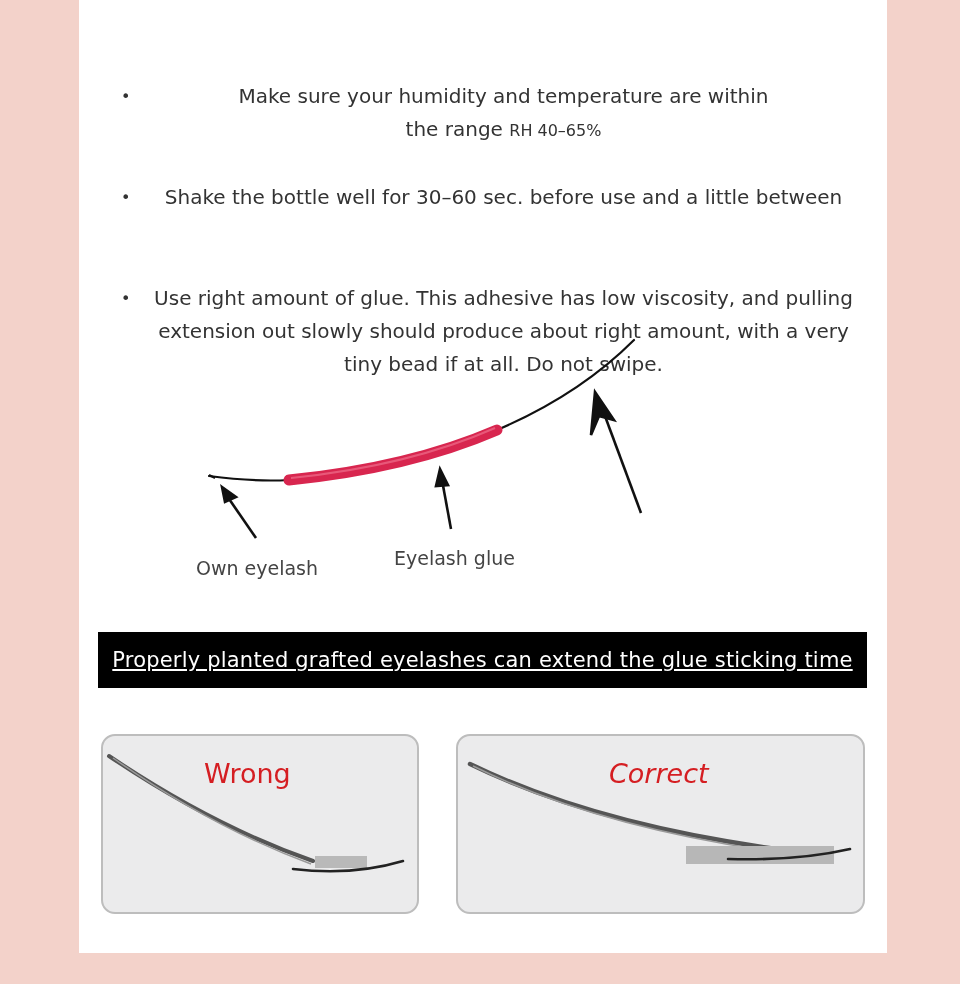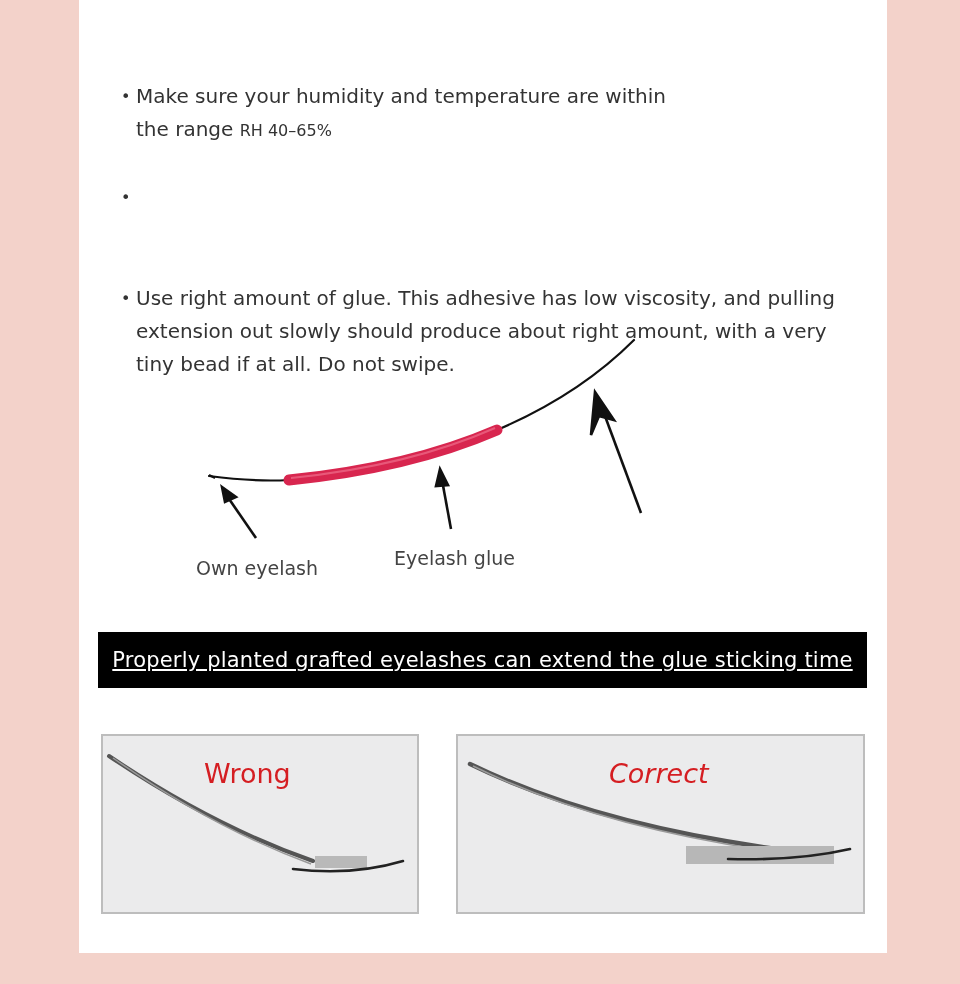--- a/index.html
+++ b/index.html
@@ -4,46 +4,46 @@
 <style>
   html, body { margin:0; padding:0; }
   body {
     width:960px; height:984px; background:#f3d2ca; position:relative; overflow:hidden;
     font-family:"DejaVu Sans", sans-serif; color:#2b2b2b;
   }
   .panel { position:absolute; left:79px; top:0; width:808px; height:953px; background:#ffffff; }
   .title { position:absolute; left:0; width:808px; top:10px; text-align:center; font-size:44px; font-weight:300; color:#2a2a2a; letter-spacing:0.5px; }
   .bullet { position:absolute; left:42px; width:750px; font-size:20px; line-height:33px; color:#333; }
   .bullet .dot { position:absolute; left:0; top:0; font-size:16px; }
-  .bullet .txt { display:block; padding-left:15px; }
+  .bullet .txt { display:block; padding-left:15px;text-align:center; }
   .rh { font-size:16px;margin-top:41px; }
   .lbl { position:absolute; font-size:19px; color:#444; white-space:nowrap; }
   .banner { position:absolute; left:19px; top:632px; width:769px; height:56px; background:#000; color:#fff; font-size:21px; display:flex; align-items:center; justify-content:center; letter-spacing:0.2px;text-decoration:underline; }
-  .box { position:absolute; top:734px; height:180px; background:#ebebec; border:2px solid #bdbdbd; box-sizing:border-box; border-radius:0; }
+  .box { position:absolute; top:734px; height:180px; background:#ebebec; border:2px solid #bdbdbd; box-sizing:border-box; border-radius:14px; }
   .box .word { position:absolute; top:22px; font-size:27px; color:#d51e22; }
   svg { position:absolute; overflow:visible; }
 </style>
 </head>
 <body>
 
 <div class="panel">
 
 
   <div class="bullet" style="top:80px;">
     <span class="dot">•</span>
     <span class="txt">
       <span>Make sure your humidity and temperature are within</span><br>
       <span>the range </span><span class="rh">RH 40–65%</span>
     </span>
   </div>
 
   <div class="bullet" style="top:181px;">
     <span class="dot">•</span>
     <span class="txt">
-      <br>
+      <span>Shake the bottle well for 30–60 sec. before use and a little between</span><br>
     </span>
   </div>
 
   <div class="bullet" style="top:282px;">
     <span class="dot">•</span>
     <span class="txt">
       <span>Use right amount of glue. This adhesive has low viscosity, and pulling</span><br>
       <span>extension out slowly should produce about right amount, with a very</span><br>
       <span>tiny bead if at all. Do not swipe.</span>
     </span>

